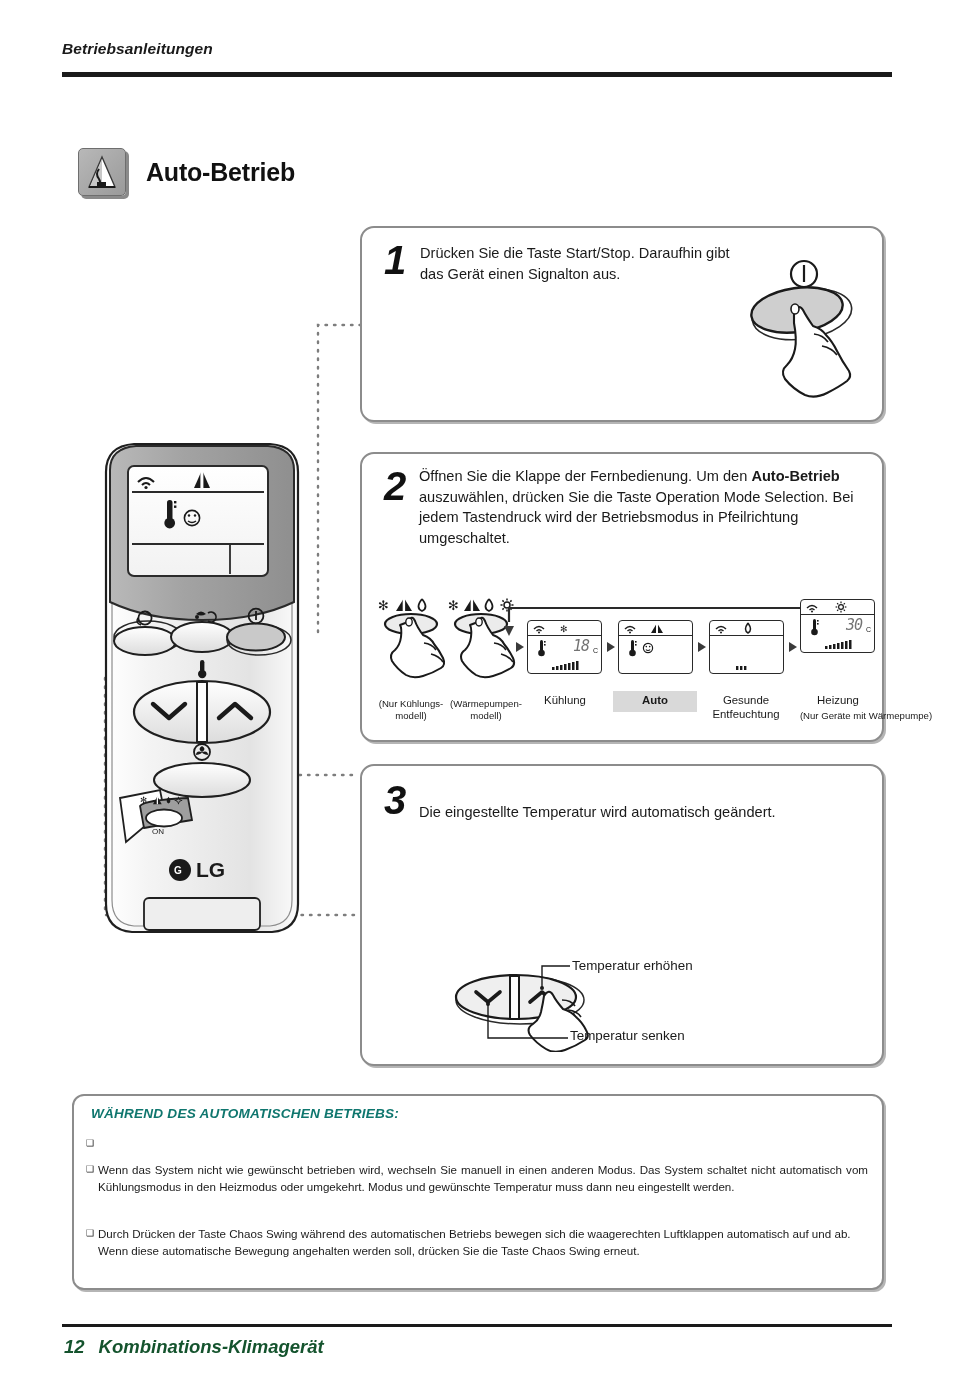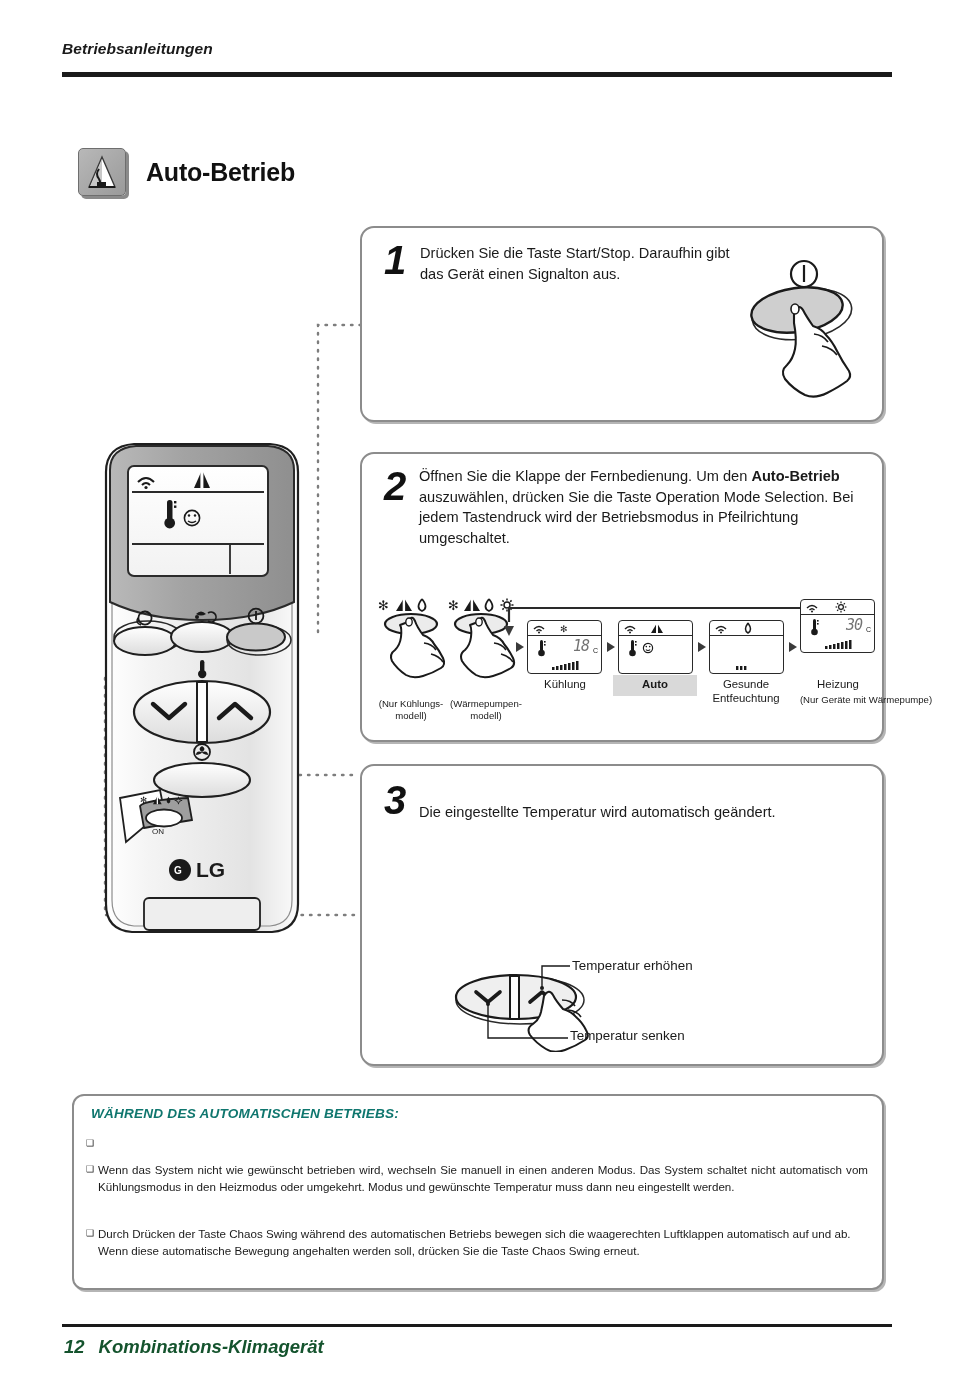--- a/index.html
+++ b/index.html
@@ -158,20 +158,21 @@
     font-size: 7px;
     color: #1a1a1a;
   }
   .panel-label {
     position: absolute;
     text-align: center;
     width: 96px;
     font-size: 11.4px;
     line-height: 1.2;
     color: #1a1a1a;
+    margin-top: 16px;
   }
   .panel-label.small { font-size: 9.6px; padding-left: 29px; }
   .panel-label.auto {
     background: #d9d9d9;
     font-weight: bold;
     padding: 3px 0 4px 0;
     width: 84px;
   }
 
   

